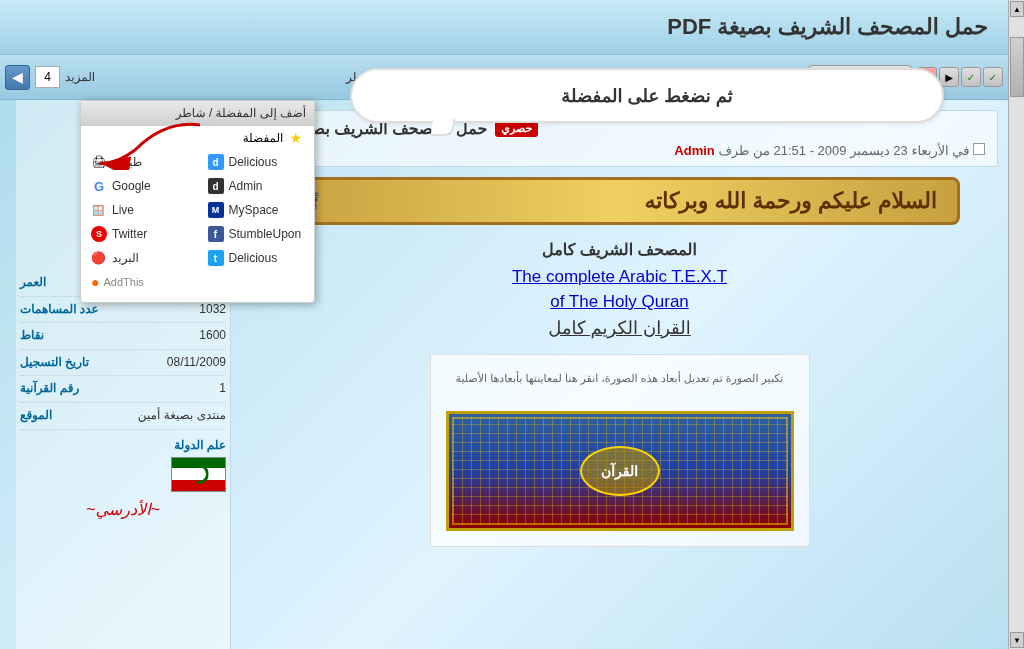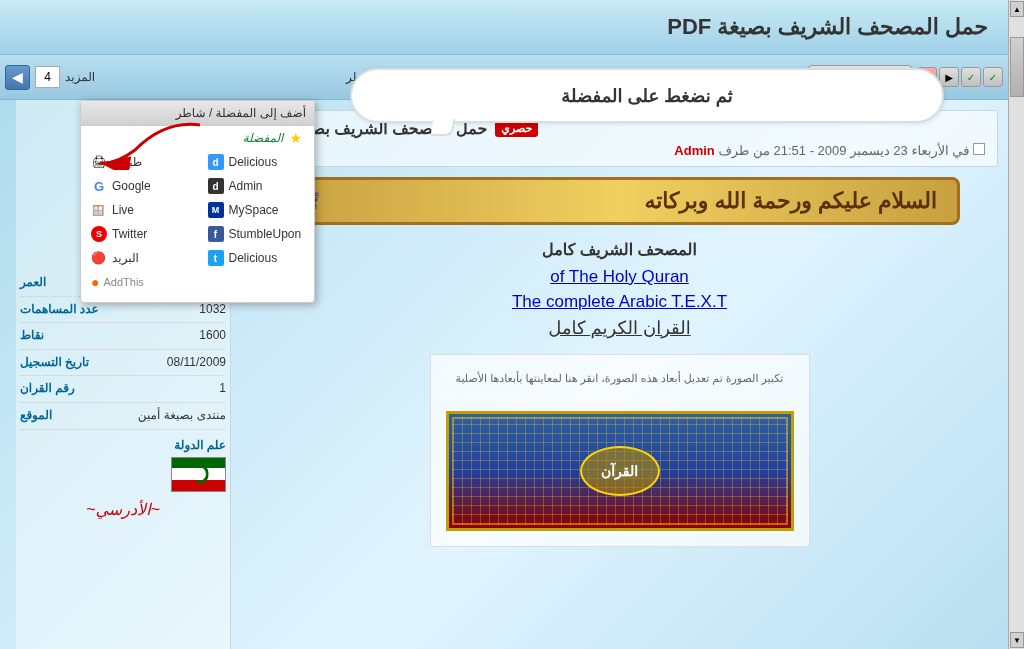--- a/index.html
+++ b/index.html
@@ -176,21 +176,21 @@
     .bookmark-fav {
       display: flex;
       align-items: center;
       padding: 4px 12px;
       font-size: 12px;
       cursor: pointer;
       gap: 6px;
       direction: rtl;
     }
     .fav-star { color: #ffcc00; font-size: 14px; }
-    .fav-label { color: #15803d; font-style: italic; }
+    .fav-label { color: #000000; }
 
     .bookmark-grid {
       display: grid;
       grid-template-columns: 1fr 1fr;
       gap: 0;
     }
     .bookmark-item {
       display: flex;
       align-items: center;
       padding: 4px 10px;
@@ -705,21 +705,21 @@
       <div class="stat-row">
         <span class="stat-value">1600</span>
         <span class="stat-label">نقاط</span>
       </div>
       <div class="stat-row">
         <span class="stat-value">08/11/2009</span>
         <span class="stat-label">تاريخ التسجيل</span>
       </div>
       <div class="stat-row">
         <span class="stat-value">1</span>
-        <span class="stat-label">رقم القران</span>
+        <span class="stat-label">رقم القرآنية</span>
       </div>
       <div class="stat-row">
         <span class="stat-value">منتدى بصيغة أمين</span>
         <span class="stat-label">الموقع</span>
       </div>
     </div>
 
     <div class="flag-section">
       <span class="flag-label">علم الدولة</span>
       <div class="flag-img">
@@ -755,22 +755,22 @@
 
     <div class="arabic-banner">
       <div class="arabic-banner-bg">
         <span class="butterfly">🦋</span>
         <span class="arabic-greeting">السلام عليكم ورحمة الله وبركاته</span>
       </div>
     </div>
 
     <div class="post-body">
       <div class="post-body-title">المصحف الشريف كامل</div>
+      <a class="quran-link">The complete Arabic T.E.X.T</a>
       <a class="quran-link">of The Holy Quran</a>
-      <a class="quran-link">The complete Arabic T.E.X.T</a>
       <div class="arabic-book-title">القران الكريم كامل</div>
 
       <div class="image-section">
         <div class="image-caption">تكبير الصورة تم تعديل أبعاد هذه الصورة، انقر هنا لمعاينتها بأبعادها الأصلية</div>
         <div class="quran-image-placeholder">
           <div class="quran-image-pattern"></div>
           <div class="quran-image-center">
             <div class="quran-oval">القرآن</div>
           </div>
         </div>

